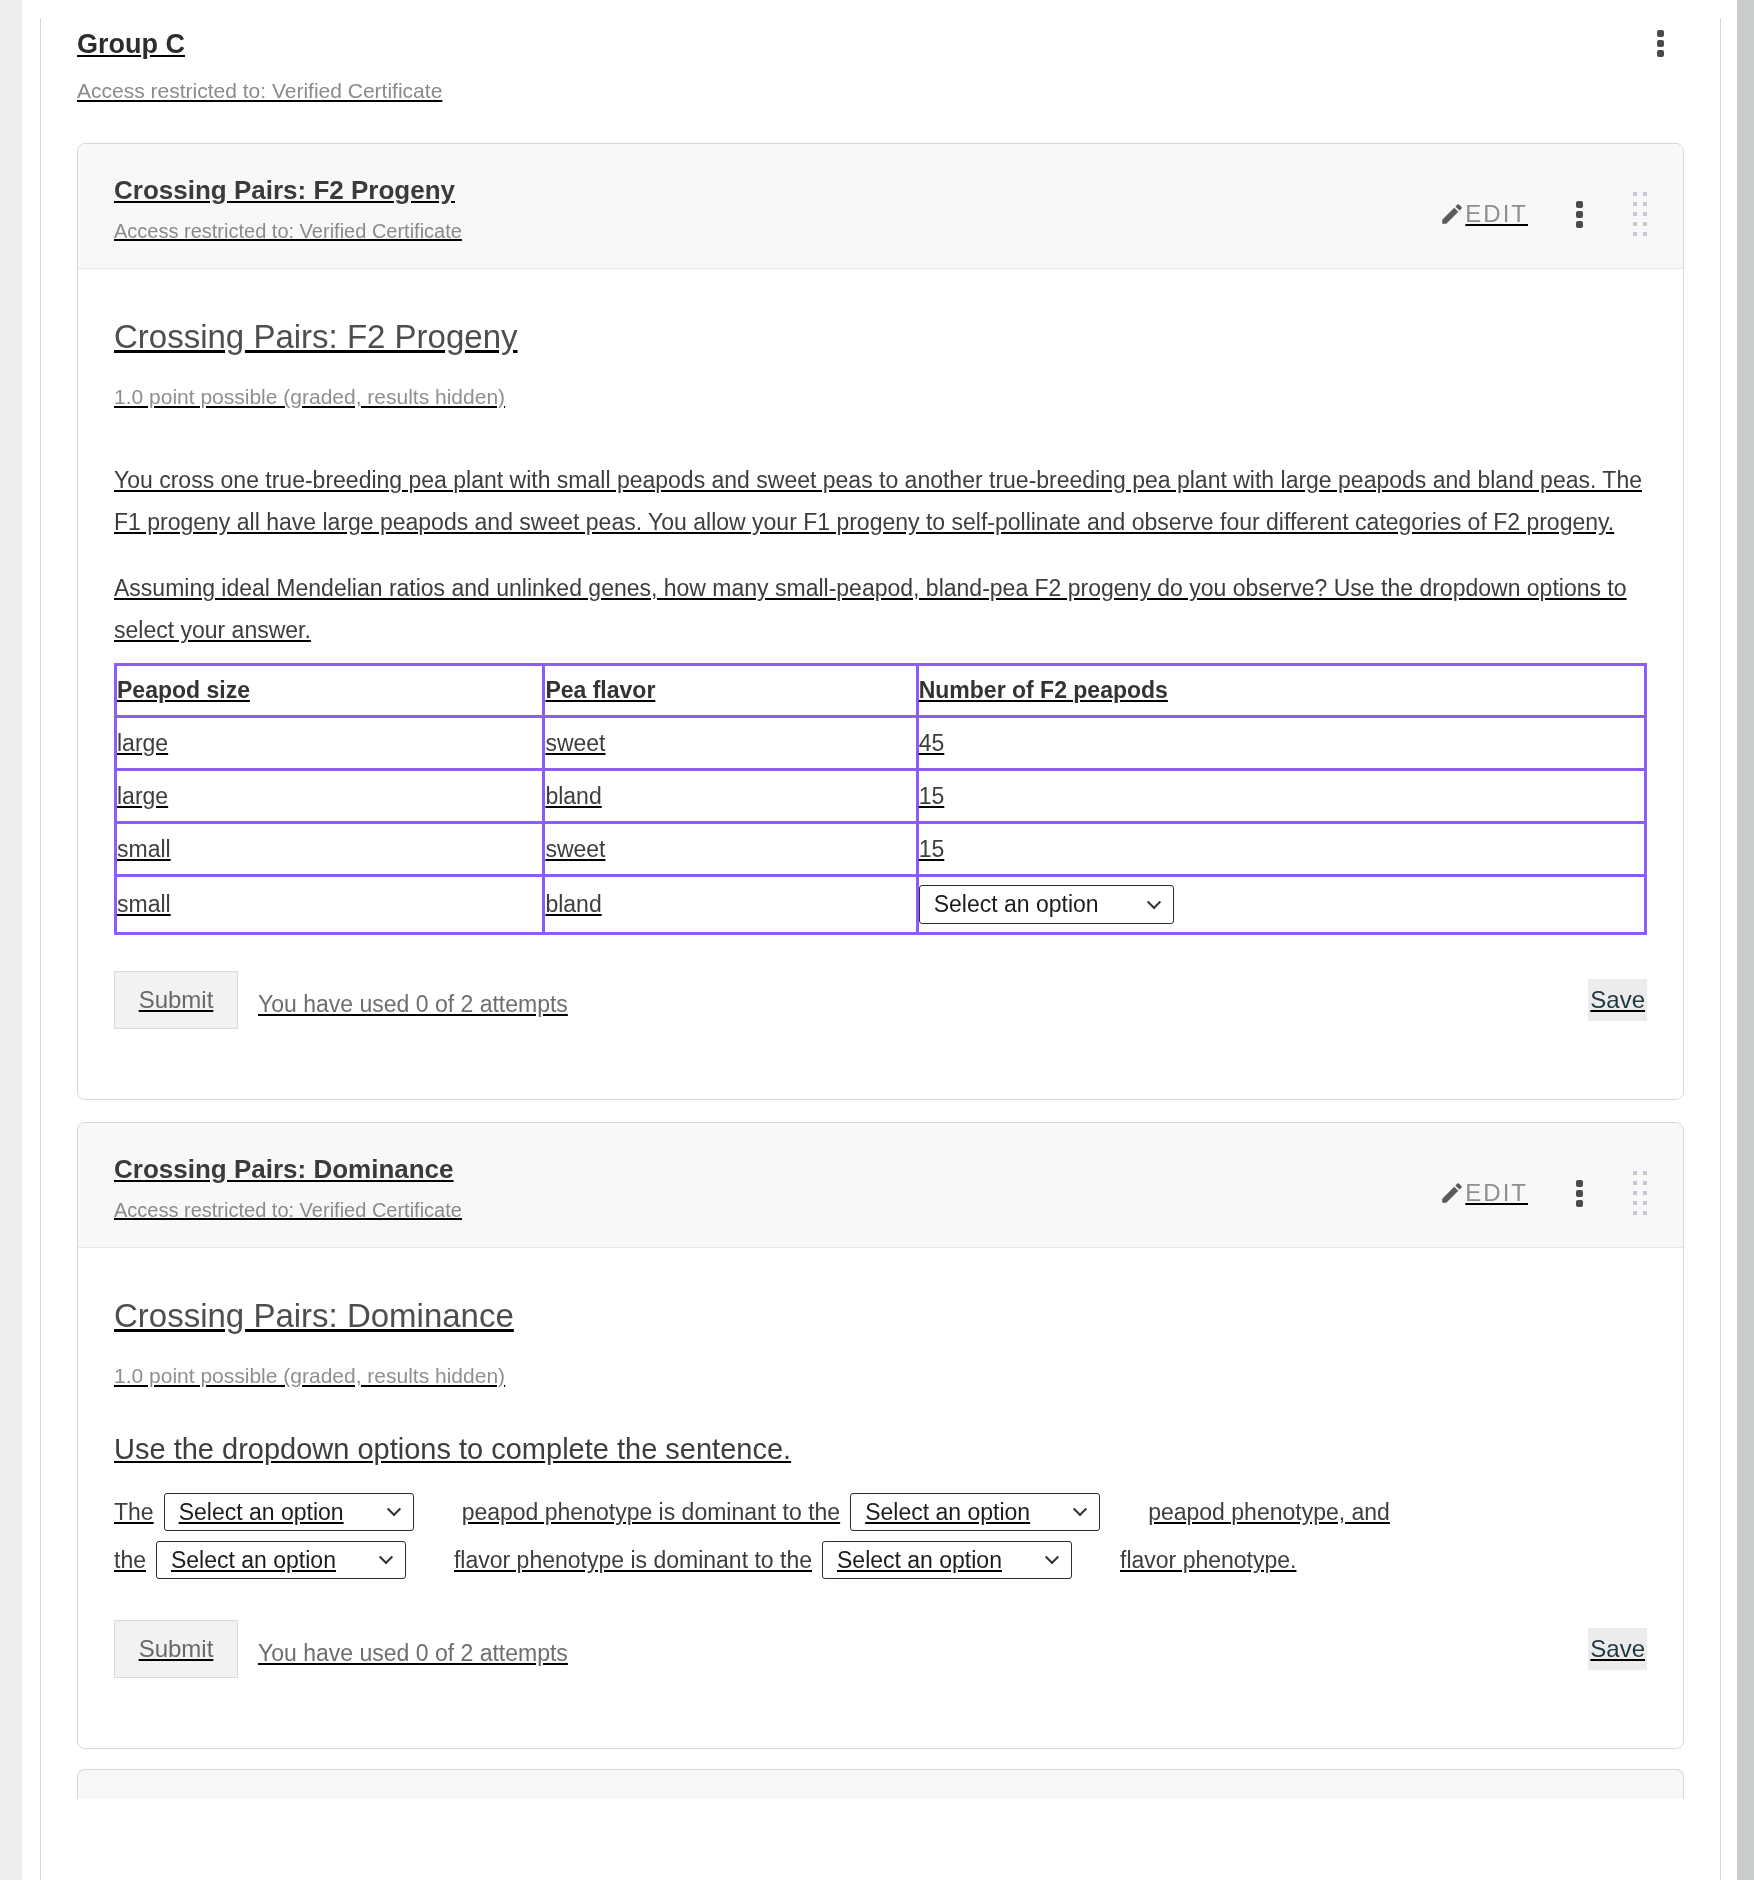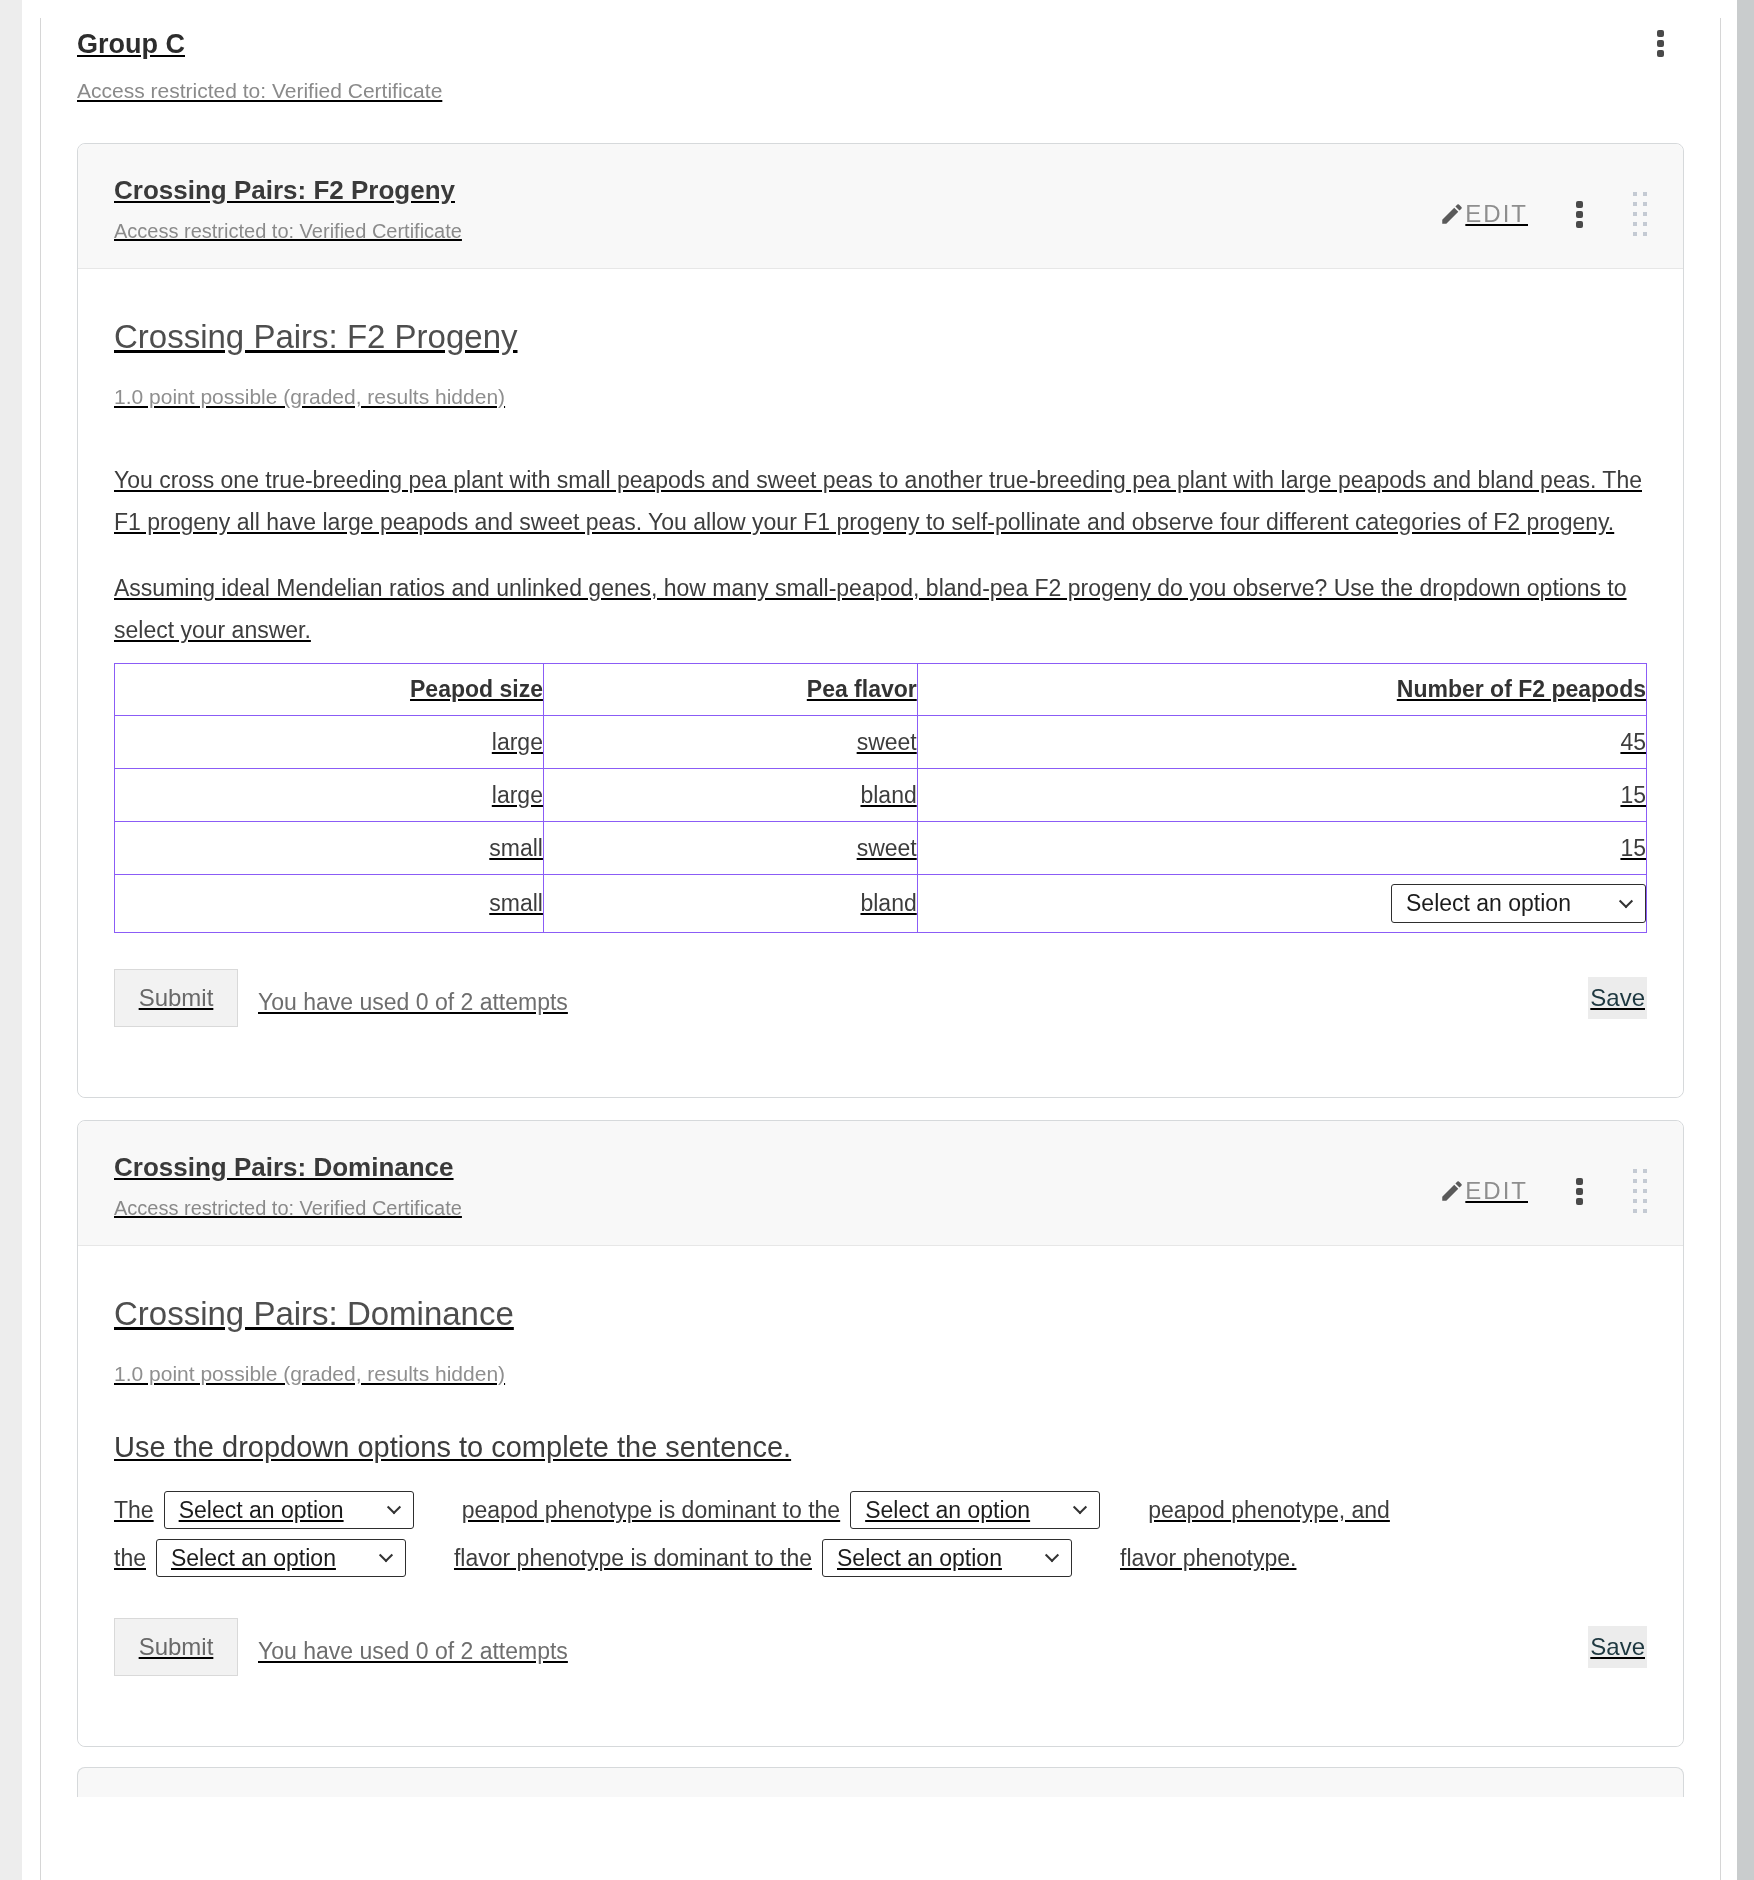--- a/index.html
+++ b/index.html
@@ -41,21 +41,21 @@
 
   .card-body { padding:46px 36px 70px 36px; background:#fff; border-radius:0 0 8px 8px; }
   .prob-title { font-size:33px; font-weight:400; color:#4e4e4e; line-height:44px; }
   .prob-points { margin-top:24px; font-size:21px; color:#8f8f8f; line-height:28px; }
   .prob-para { margin-top:24px; font-size:23px; color:#3d3d3d; line-height:42px; }
   .prob-para.first { margin-top:48px; }
 
   .tbl-caption { margin-top:16px; height:70px; background:#eee; display:flex;
     align-items:center; justify-content:center; font-size:23px; color:#3d3d3d; }
   table.phen { margin-top:12px; width:100%; border-collapse:collapse; }
-  table.phen th, table.phen td { border:1px solid #8b5cf6; text-align:right;
+  table.phen th, table.phen td { border:3px solid #8b5cf6; text-align:left;
     font-size:23px; color:#3d3d3d; }
   table.phen th { font-weight:700; height:52px; color:#333; }
   table.phen td { height:53px; font-weight:400; }
   table.phen tr.dd-row td { height:58px; }
 
   .dd { display:inline-flex; align-items:center; justify-content:space-between;
     background:#fff; border:1.5px solid #2e2e2e; border-radius:3px; cursor:pointer;
     font-size:23px; color:#1c1c1c; padding:0 14px; height:39px; }
   .dd .chev { width:10px; height:10px; border-right:2px solid #333; border-bottom:2px solid #333;
     transform:rotate(45deg) translate(-2px,-2px); margin-left:16px; }

